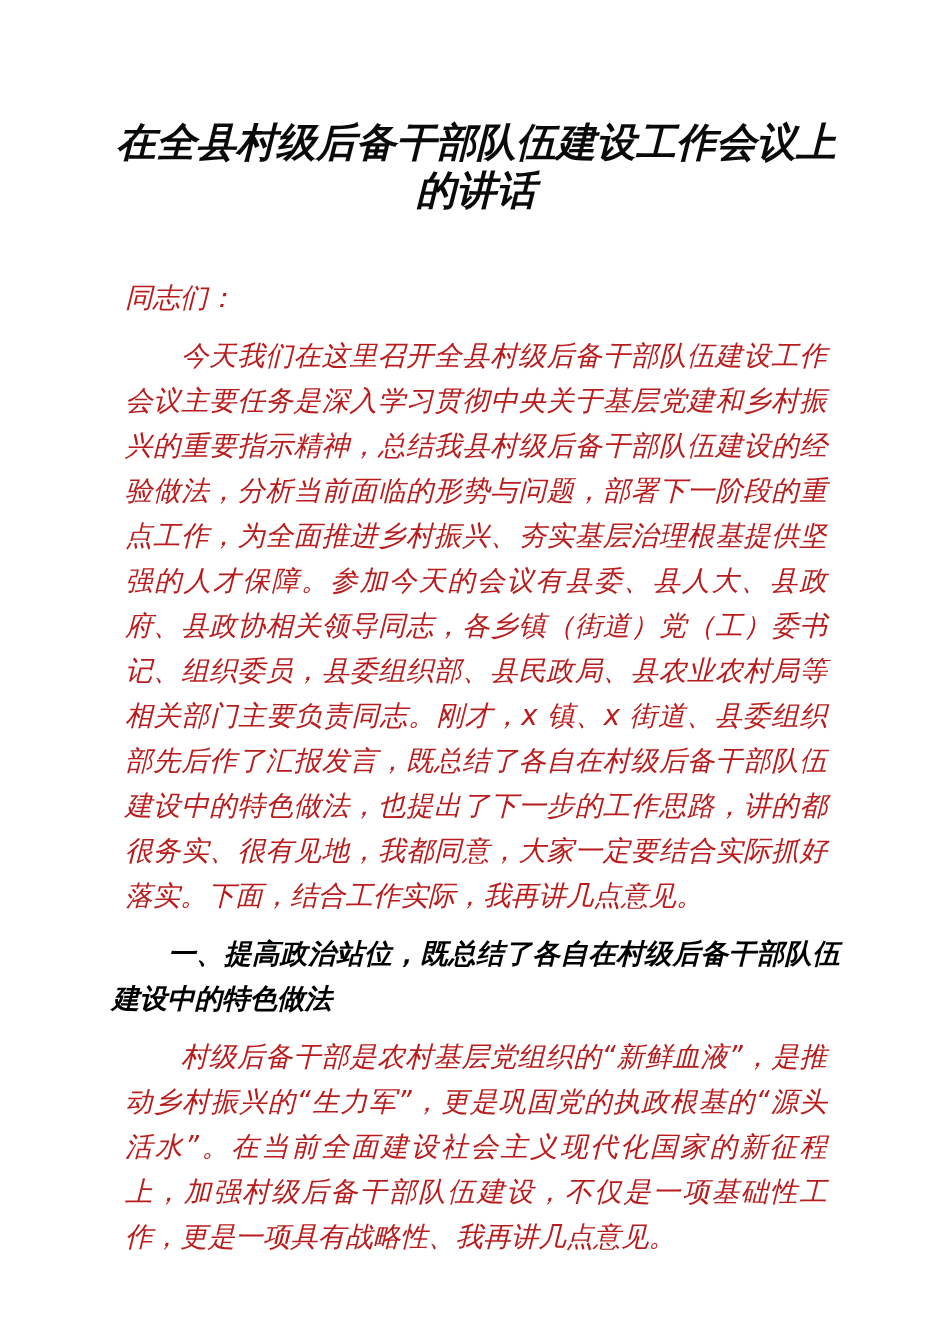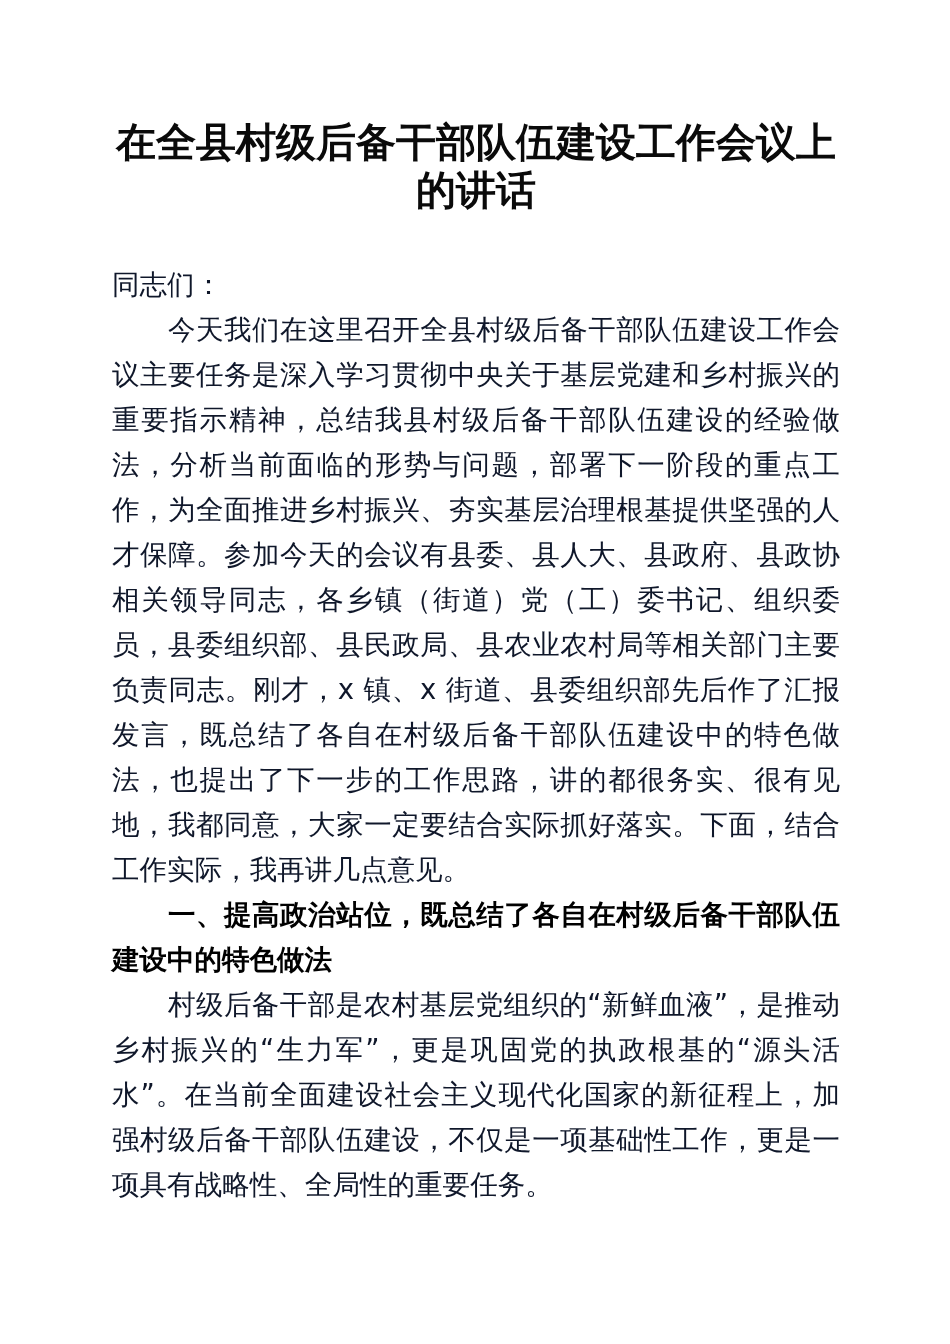--- a/index.html
+++ b/index.html
@@ -22,20 +22,21 @@
     height: 1344px;
     background: #ffffff;
     box-sizing: border-box;
   }
 
   .content {
     position: absolute;
     left: 112px;
     top: 118px;
     width: 728px;
+    font-style: italic;
   }
 
   
   .doc-title {
     font-family: "DejaVu Serif", "Liberation Serif", serif;
     font-weight: bold;
     font-size: 40px;
     line-height: 48px;
     text-align: center;
     letter-spacing: 0px;
@@ -48,22 +49,22 @@
   
   .title-gap { height: 48px; }
 
   
   .para {
     font-family: "DejaVu Sans", "Liberation Sans", sans-serif;
     font-size: 27.5px;
     line-height: 45px;
     text-align: justify;
     text-justify: inter-ideograph;
-    margin: 0;
-    color: #0f172a;
+    margin: 13px;
+    color: #b91c1c;
     word-break: break-all;
     letter-spacing: 0.05px;
   }
 
   .para.indent { text-indent: 56px; }
   .para.noindent { text-indent: 0; }
 
   
   .section-heading {
     font-family: "DejaVu Sans", "Liberation Sans", sans-serif;
@@ -87,16 +88,16 @@
     <h1 class="doc-title">在全县村级后备干部队伍建设工作会议上的讲话</h1>
 
     <div class="title-gap"></div>
 
     <p class="para noindent">同志们：</p>
 
     <p class="para indent">今天我们在这里召开全县村级后备干部队伍建设工作会议主要任务是深入学习贯彻中央关于基层党建和乡村振兴的重要指示精神，总结我县村级后备干部队伍建设的经验做法，分析当前面临的形势与问题，部署下一阶段的重点工作，为全面推进乡村振兴、夯实基层治理根基提供坚强的人才保障。参加今天的会议有县委、县人大、县政府、县政协相关领导同志，各乡镇（街道）党（工）委书记、组织委员，县委组织部、县民政局、县农业农村局等相关部门主要负责同志。刚才，x 镇、x 街道、县委组织部先后作了汇报发言，既总结了各自在村级后备干部队伍建设中的特色做法，也提出了下一步的工作思路，讲的都很务实、很有见地，我都同意，大家一定要结合实际抓好落实。下面，结合工作实际，我再讲几点意见。</p>
 
     <p class="section-heading">一、提高政治站位，既总结了各自在村级后备干部队伍建设中的特色做法</p>
 
-    <p class="para indent">村级后备干部是农村基层党组织的“新鲜血液”，是推动乡村振兴的“生力军”，更是巩固党的执政根基的“源头活水”。在当前全面建设社会主义现代化国家的新征程上，加强村级后备干部队伍建设，不仅是一项基础性工作，更是一项具有战略性、全局性的重要任务。</p>
+    <p class="para indent">村级后备干部是农村基层党组织的“新鲜血液”，是推动乡村振兴的“生力军”，更是巩固党的执政根基的“源头活水”。在当前全面建设社会主义现代化国家的新征程上，加强村级后备干部队伍建设，不仅是一项基础性工作，更是一项具有战略性、我再讲几点意见。</p>
 
   </div>
 </div>
 
 </body></html>

